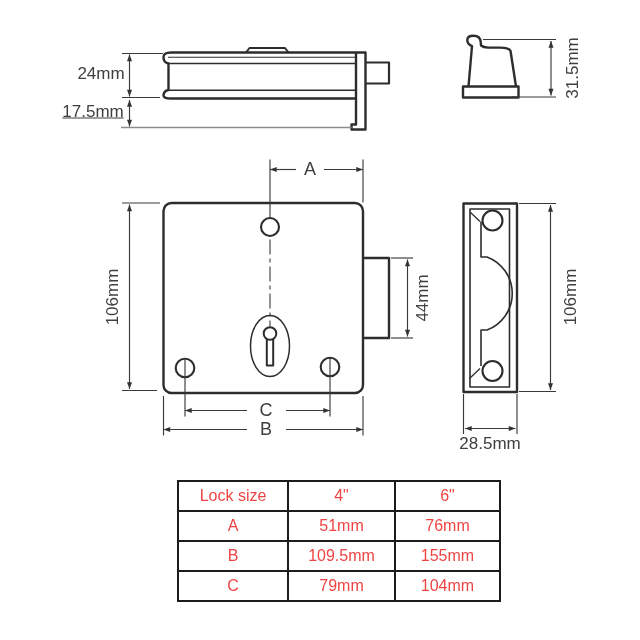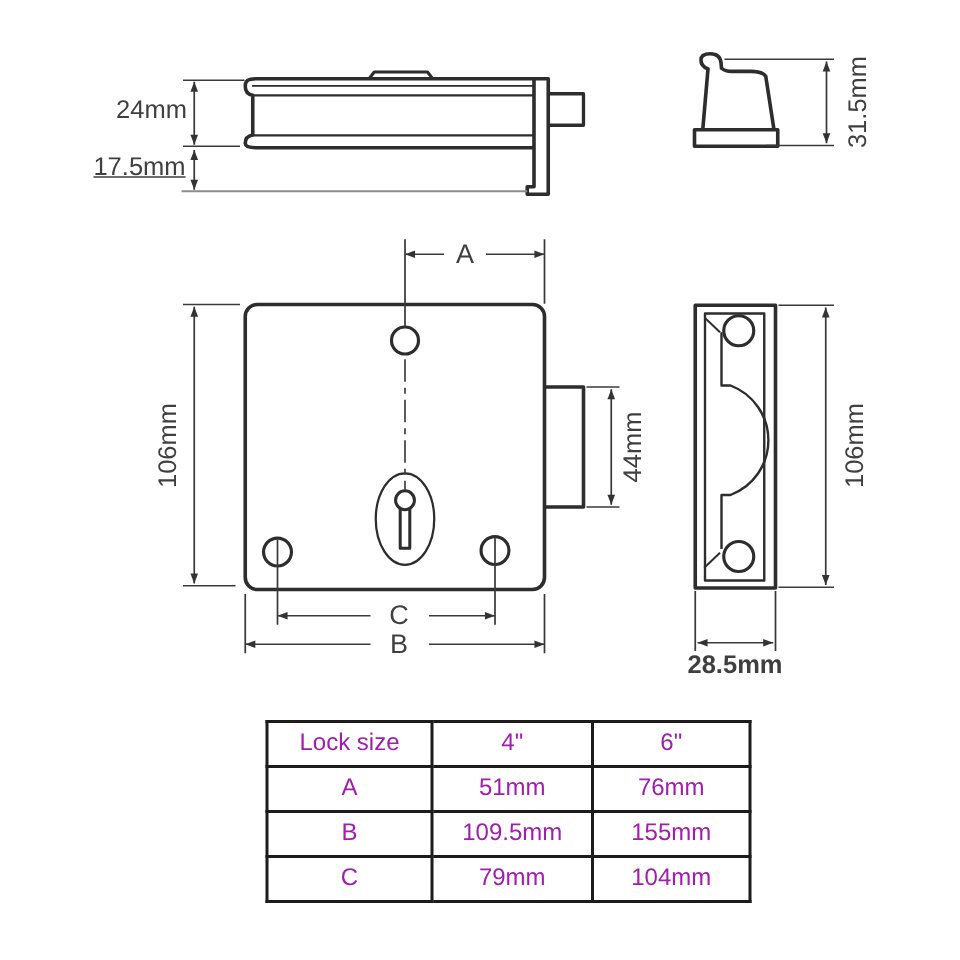--- a/index.html
+++ b/index.html
@@ -10,21 +10,21 @@
   .canvas svg { position:absolute; left:0; top:0; }
   .dim-label {
     position:absolute; transform:translate(-50%,-50%);
     font-size:17px; color:#3f3f3f; white-space:nowrap; line-height:1;
   }
   .dim-label.rot { transform:translate(-50%,-50%) rotate(-90deg); }
   .dim-label.letter { font-size:18px; }
   .spec-table {
     position:absolute; left:177px; top:480px; width:316px; height:120px;
     border-collapse:collapse; table-layout:fixed;
-    font-size:16px; color:#a21caf;
+    font-size:16px; color:#ef4444;
   }
   .spec-table td {
     border:2px solid #1c1c1c; text-align:center; vertical-align:middle;
     height:28px; padding:0;
   }
   .c0 { width:108px; } .c1 { width:105px; } .c2 { width:103px; }
 </style>
 </head>
 <body>
 
@@ -153,21 +153,21 @@
   <span class="dim-label" style="left:93px;  top:111px;text-decoration:underline;">17.5mm</span>
   <span class="dim-label rot" style="left:572px; top:68px;">31.5mm</span>
 
   <span class="dim-label letter" style="left:310px; top:169px;">A</span>
   <span class="dim-label rot" style="left:112px; top:297px;">106mm</span>
   <span class="dim-label rot" style="left:422px; top:298px;">44mm</span>
   <span class="dim-label letter" style="left:266px; top:410px;">C</span>
   <span class="dim-label letter" style="left:266px; top:429px;">B</span>
 
   <span class="dim-label rot" style="left:570px; top:297px;">106mm</span>
-  <span class="dim-label" style="left:490px; top:443px;font-weight:bold;">28.5mm</span>
+  <span class="dim-label" style="left:490px; top:443px;">28.5mm</span>
 
   <table class="spec-table">
     <tbody>
       <tr>
         <td class="c0">Lock size</td>
         <td class="c1">4"</td>
         <td class="c2">6"</td>
       </tr>
       <tr>
         <td>A</td>

